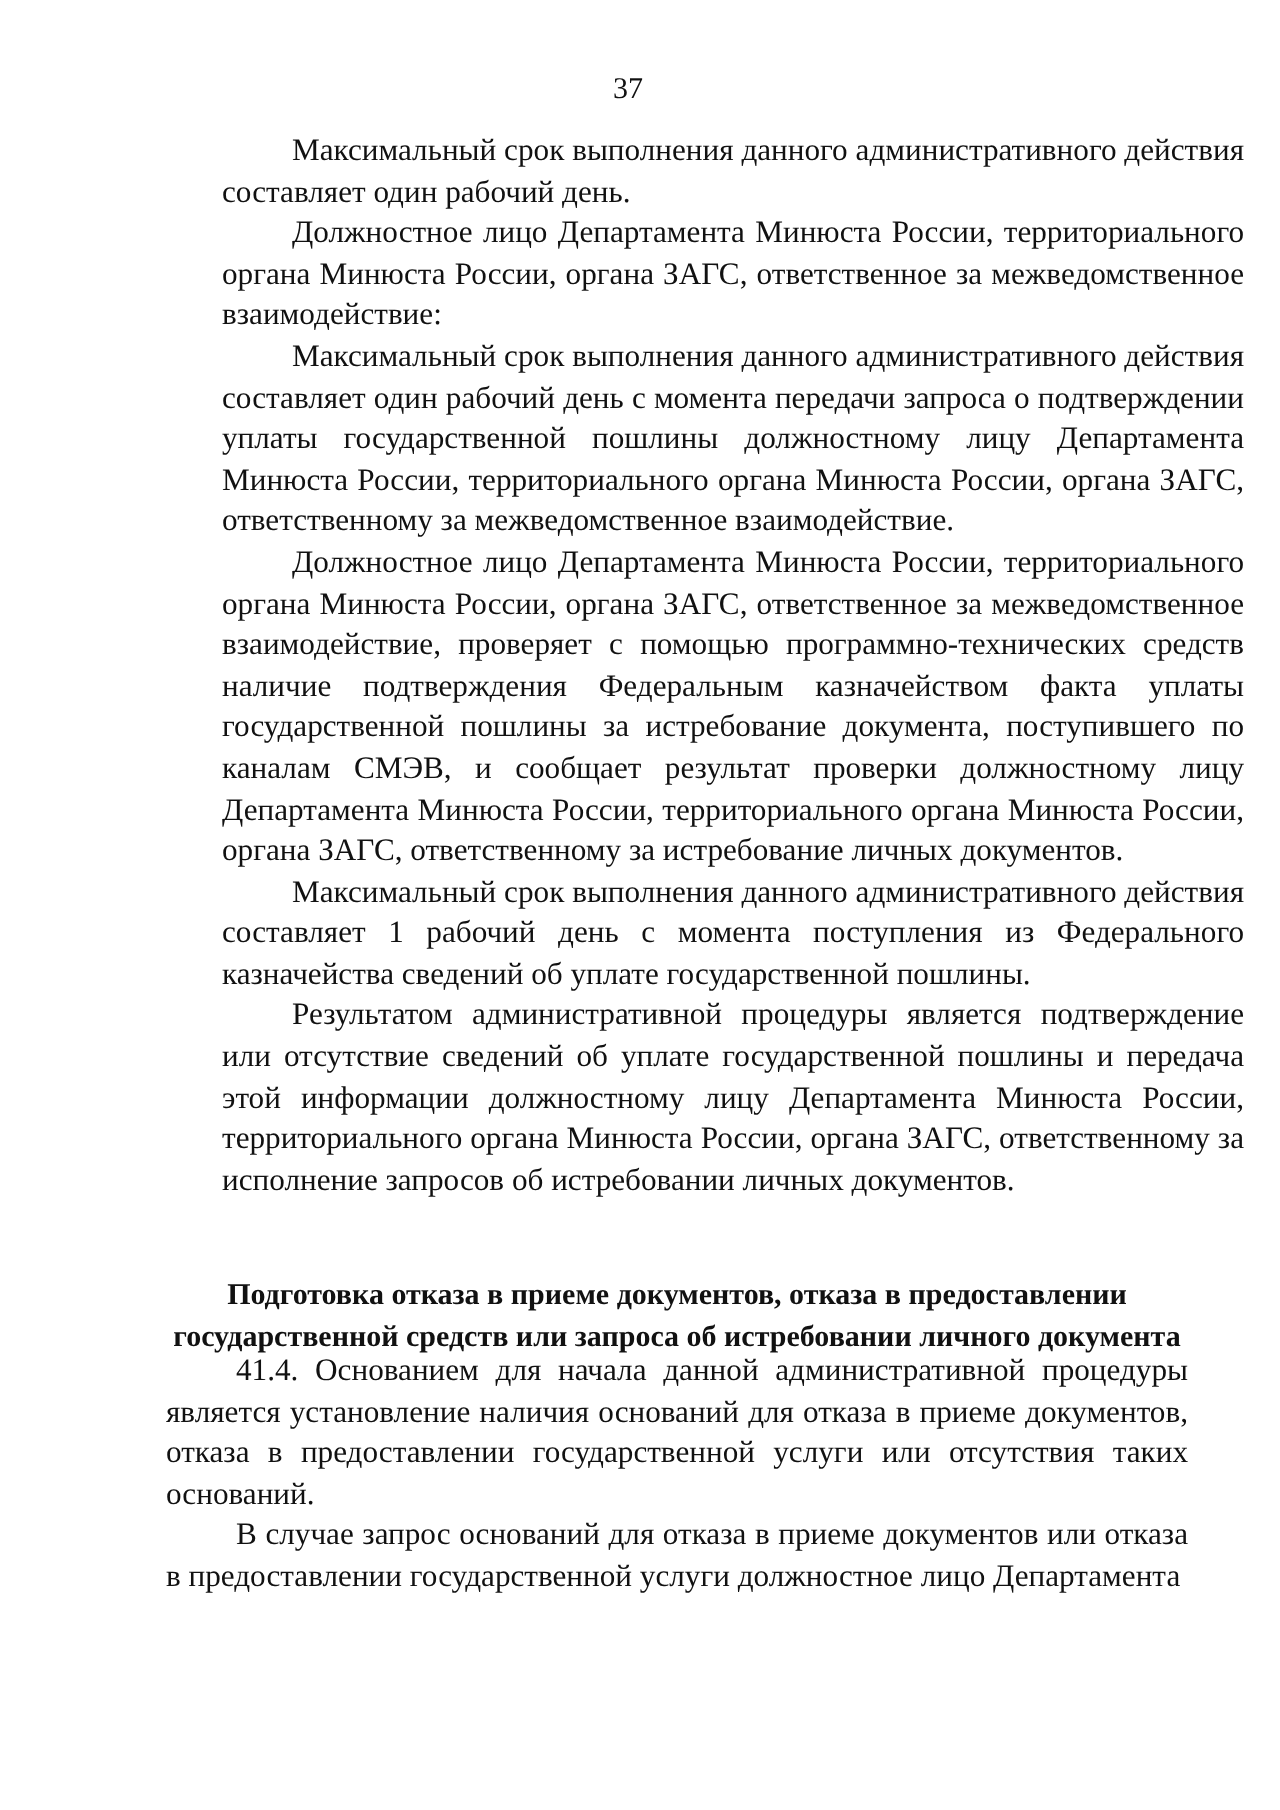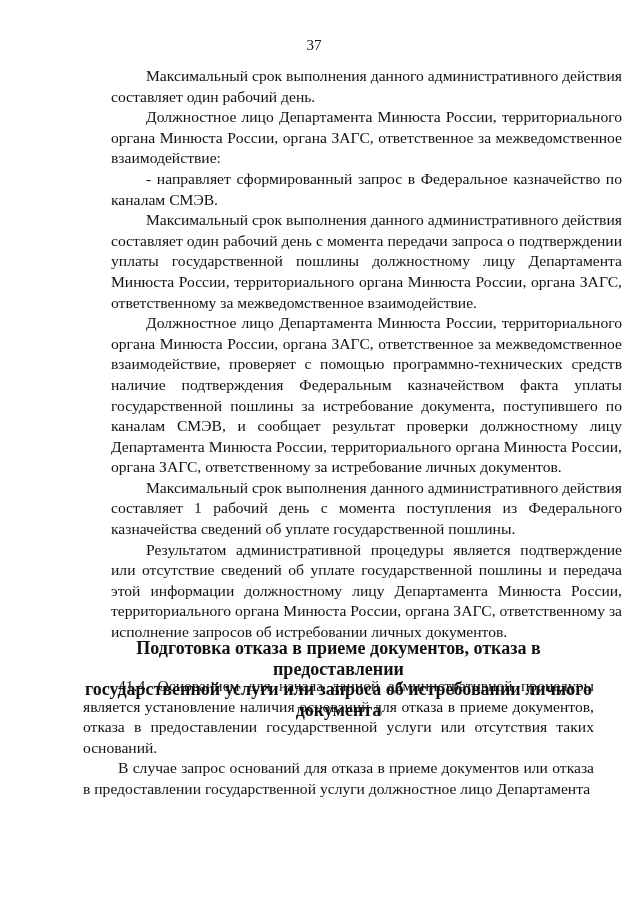--- a/index.html
+++ b/index.html
@@ -39,41 +39,40 @@
       text-align: justify;
       hyphens: none;
     }
     .heading {
       position: absolute;
       top: 638px;
       left: 83px;
       width: 511px;
       text-align: center;
       font-weight: bold;
-      font-size: 18px;
+      font-size: 15px;
       line-height: 20.6px;
       margin: 0;
     }
   </style>
 </head>
 <body>
 
 <div class="page-number">37</div>
 
 <div class="body-block block-a">
   <p class="para">Максимальный срок выполнения данного административного действия составляет один рабочий день.</p>
   <p class="para">Должностное лицо Департамента Минюста России, территориального органа Минюста России, органа ЗАГС, ответственное за межведомственное взаимодействие:</p>
-  <p class="para">- направляет сформированный запрос в Федеральное казначейство по каналам СМЭВ.</p>
   <p class="para">Максимальный срок выполнения данного административного действия составляет один рабочий день с момента передачи запроса о подтверждении уплаты государственной пошлины должностному лицу Департамента Минюста России, территориального органа Минюста России, органа ЗАГС, ответственному за межведомственное взаимодействие.</p>
   <p class="para">Должностное лицо Департамента Минюста России, территориального органа Минюста России, органа ЗАГС, ответственное за межведомственное взаимодействие, проверяет с помощью программно-технических средств наличие подтверждения Федеральным казначейством факта уплаты государственной пошлины за истребование документа, поступившего по каналам СМЭВ, и сообщает результат проверки должностному лицу Департамента Минюста России, территориального органа Минюста России, органа ЗАГС, ответственному за истребование личных документов.</p>
   <p class="para">Максимальный срок выполнения данного административного действия составляет 1 рабочий день с момента поступления из Федерального казначейства сведений об уплате государственной пошлины.</p>
   <p class="para">Результатом административной процедуры является подтверждение или отсутствие сведений об уплате государственной пошлины и передача этой информации должностному лицу Департамента Минюста России, территориального органа Минюста России, органа ЗАГС, ответственному за исполнение запросов об истребовании личных документов.</p>
 </div>
 
 <div class="heading">
   <div>Подготовка отказа в приеме документов, отказа в предоставлении</div>
-  <div>государственной услуги или запроса об истребовании личного документа</div>
+  <div>государственной средств или запроса об истребовании личного документа</div>
 </div>
 
 <div class="body-block block-b">
   <p class="para">41.4. Основанием для начала данной административной процедуры является установление наличия оснований для отказа в приеме документов, отказа в предоставлении государственной услуги или отсутствия таких оснований.</p>
   <p class="para">В случае запрос оснований для отказа в приеме документов или отказа в предоставлении государственной услуги должностное лицо Департамента</p>
 </div>
 
 </body></html>

